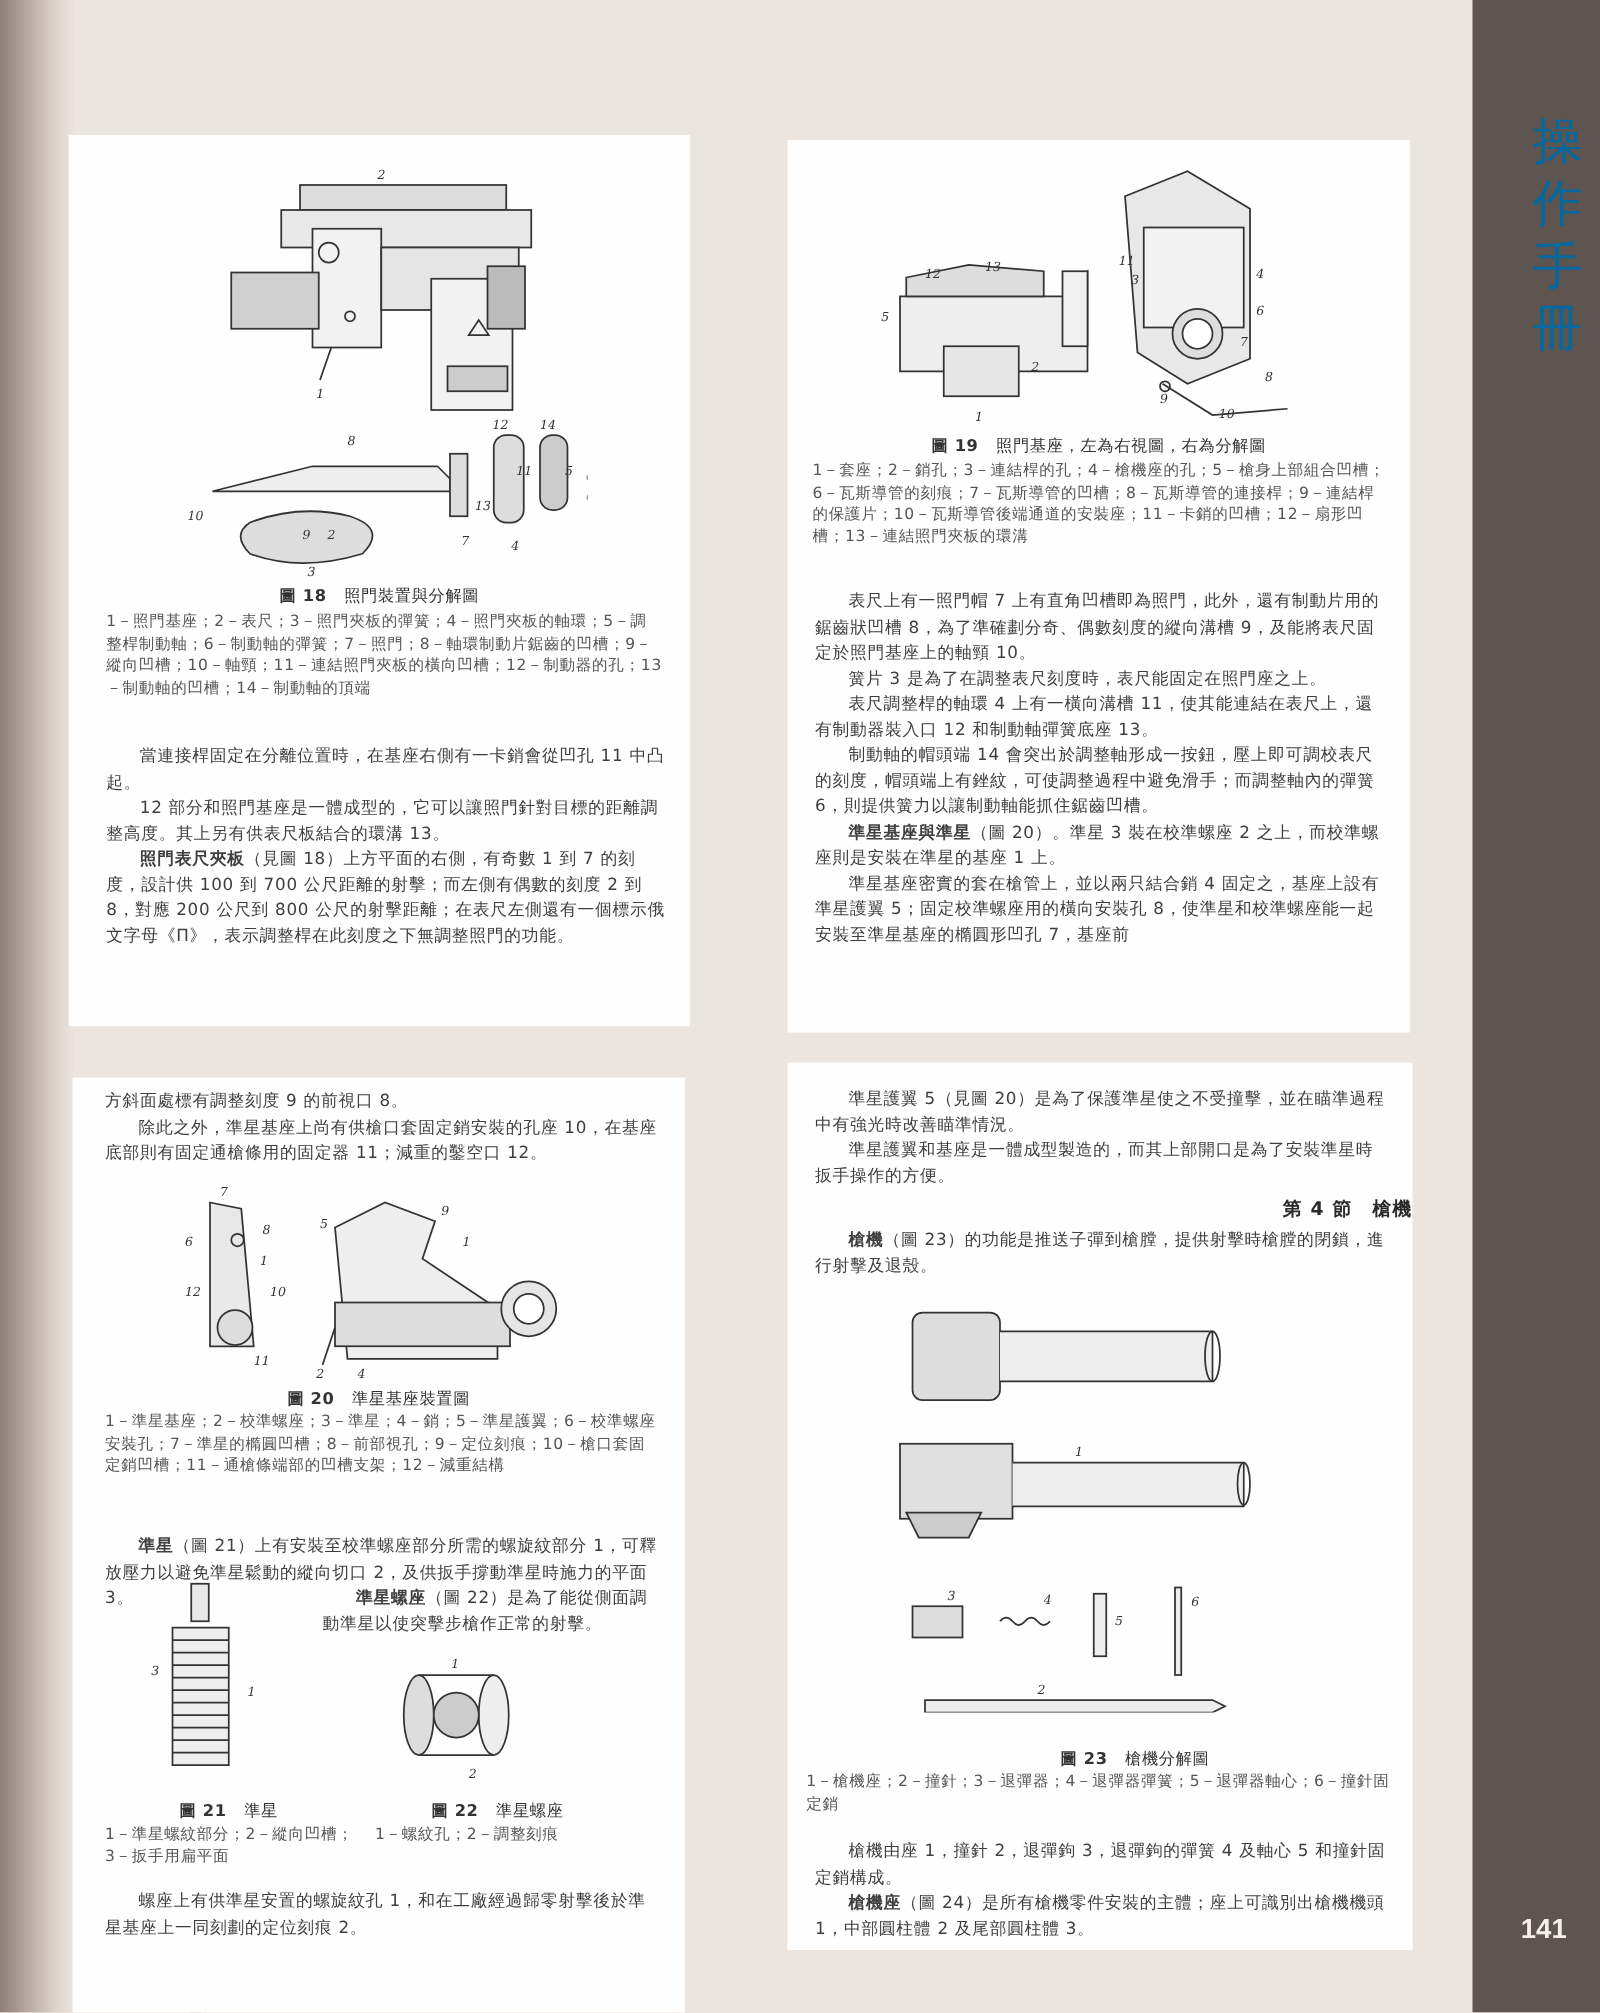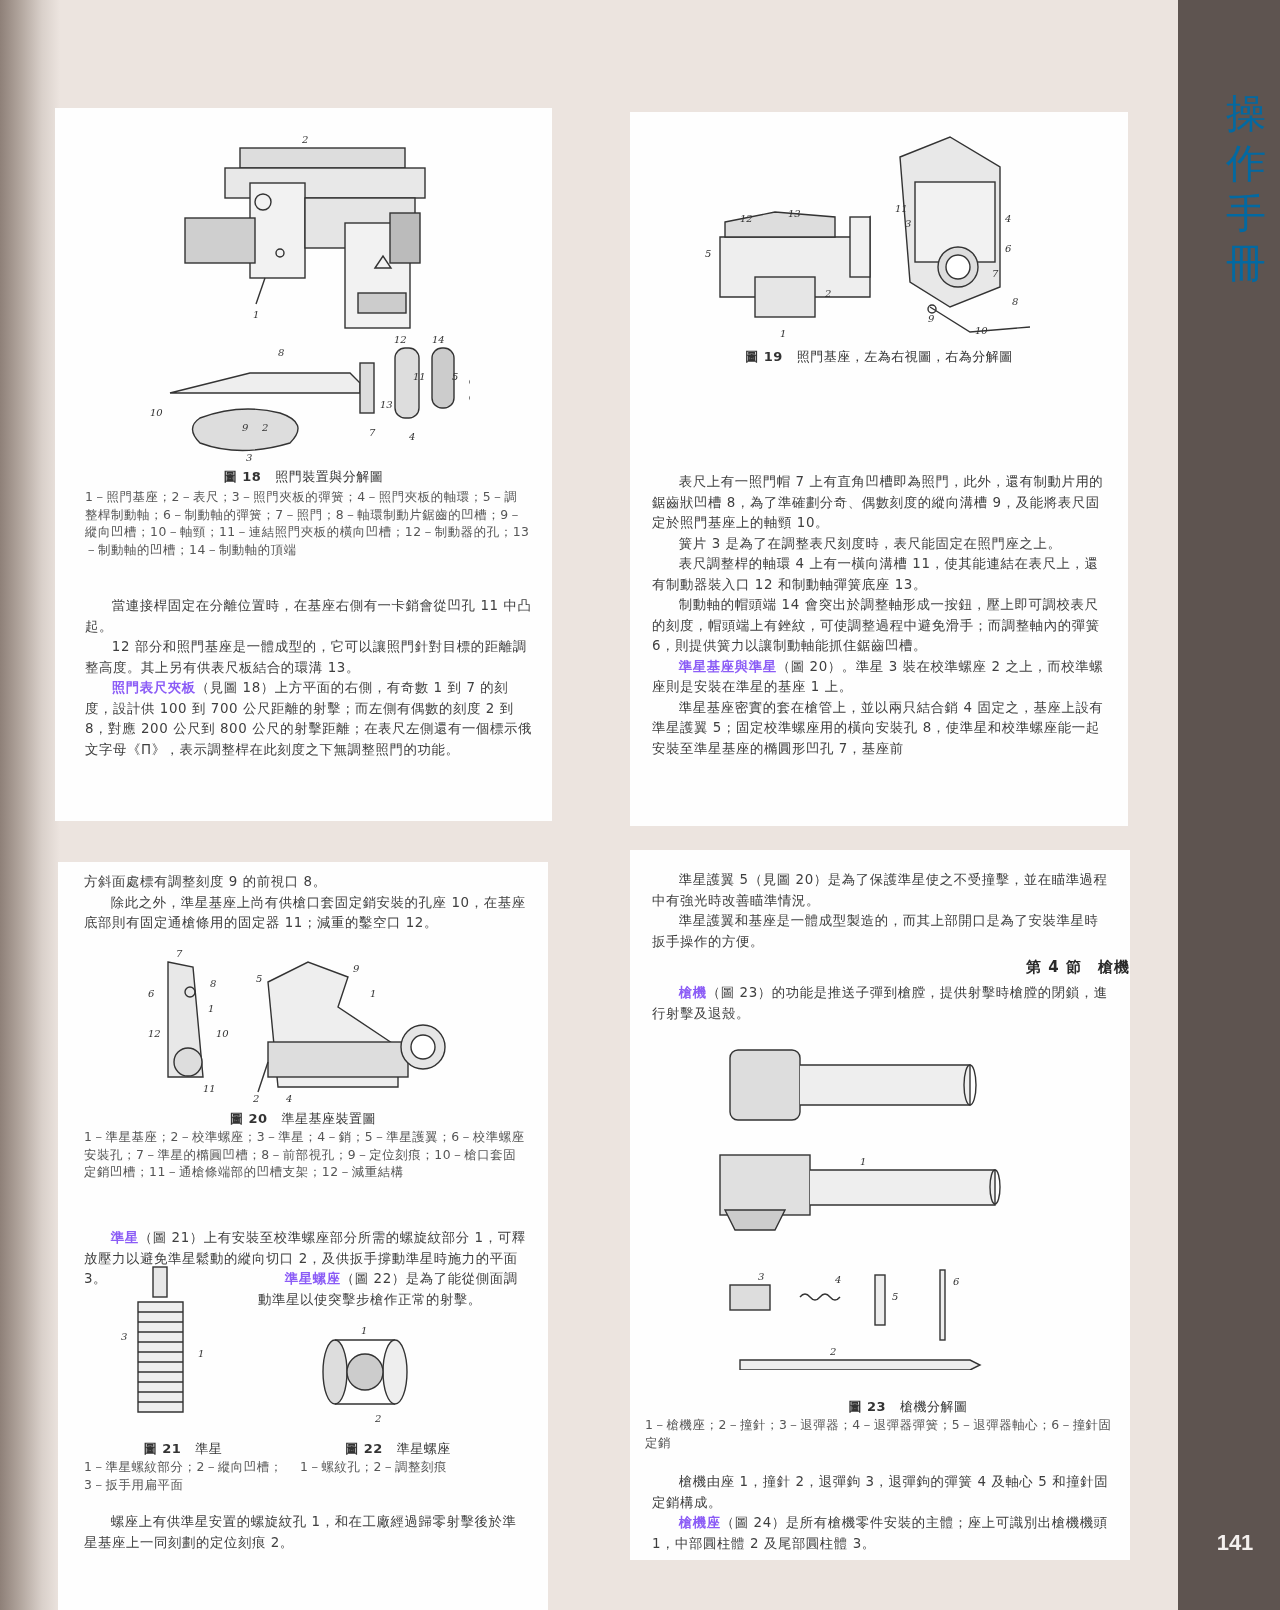--- a/index.html
+++ b/index.html
@@ -17,21 +17,21 @@
   .p2{left:630px;top:112px;width:498px;height:714px;}
   .p3{left:58px;top:848px;width:490px;height:828px;margin-top:14px;}
   .p4{left:630px;top:850px;width:500px;height:710px;}
   .txt{position:absolute;font-size:13.4px;line-height:20.5px;letter-spacing:0.6px;color:#3e3e3e;}
   .txt p{margin:0;text-indent:2em;}
   .txt p.noind{text-indent:0;}
   .cap-title{position:absolute;font-size:13px;text-align:center;color:#333;letter-spacing:0.5px;}
   .cap-title b{font-weight:bold;margin-right:14px;}
   .cap-body{position:absolute;font-size:12.4px;line-height:17.5px;letter-spacing:0.6px;color:#555;}
   .fig{position:absolute;}
-  .bold{font-weight:bold;color:#8b5cf6;}
+  .bold{font-weight:bold;color:#404040;}
   .section-heading{position:absolute;font-size:15px;font-weight:bold;color:#2a2a2a;letter-spacing:1px;text-align:center;}
   .watermark{position:absolute;left:4px;top:1560px;font-family:"DejaVu Sans",sans-serif;
     font-size:38px;font-weight:bold;color:#701a75;letter-spacing:1px;margin-top:45px;
     -webkit-text-stroke:2px #9c9690;}
   .lbl{font-family:"DejaVu Serif",serif;font-style:italic;font-size:10px;fill:#333;}
 </style>
 </head>
 <body>
 
 <div class="spine"></div>
@@ -117,20 +117,21 @@
       <text x="305" y="125">6</text>
       <text x="292" y="150">7</text>
       <text x="312" y="178">8</text>
       <text x="228" y="195">9</text>
       <text x="275" y="207">10</text>
     </g>
   </svg>
   <div class="cap-title" style="left:0;top:236px;width:498px;">
     <b>圖 19</b><span>照門基座，左為右視圖，右為分解圖</span>
   </div>
+  <div class="cap-body" style="left:20px;top:255px;width:462px;">1－套座；2－銷孔；3－連結桿的孔；4－槍機座的孔；5－槍身上部組合凹槽；6－瓦斯導管的刻痕；7－瓦斯導管的凹槽；8－瓦斯導管的連接桿；9－連結桿的保護片；10－瓦斯導管後端通道的安裝座；11－卡銷的凹槽；12－扇形凹槽；13－連結照門夾板的環溝</div>
   <div class="txt" style="left:22px;top:360px;width:460px;">
     <p>表尺上有一照門帽 7 上有直角凹槽即為照門，此外，還有制動片用的鋸齒狀凹槽 8，為了準確劃分奇、偶數刻度的縱向溝槽 9，及能將表尺固定於照門基座上的軸頸 10。</p>
     <p>簧片 3 是為了在調整表尺刻度時，表尺能固定在照門座之上。</p>
     <p>表尺調整桿的軸環 4 上有一橫向溝槽 11，使其能連結在表尺上，還有制動器裝入口 12 和制動軸彈簧底座 13。</p>
     <p>制動軸的帽頭端 14 會突出於調整軸形成一按鈕，壓上即可調校表尺的刻度，帽頭端上有銼紋，可使調整過程中避免滑手；而調整軸內的彈簧 6，則提供簧力以讓制動軸能抓住鋸齒凹槽。</p>
     <p><span class="bold">準星基座與準星</span><span>（圖 20）。準星 3 裝在校準螺座 2 之上，而校準螺座則是安裝在準星的基座 1 上。</span></p>
     <p>準星基座密實的套在槍管上，並以兩只結合銷 4 固定之，基座上設有準星護翼 5；固定校準螺座用的橫向安裝孔 8，使準星和校準螺座能一起安裝至準星基座的橢圓形凹孔 7，基座前</p>
   </div>
 </div>
 

